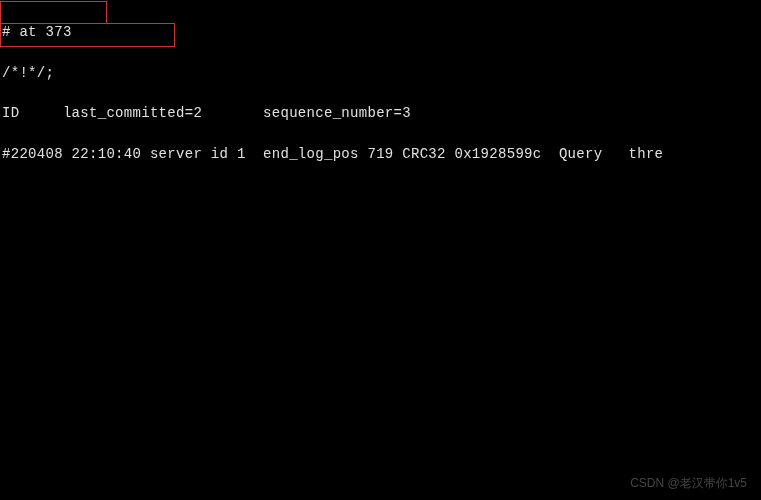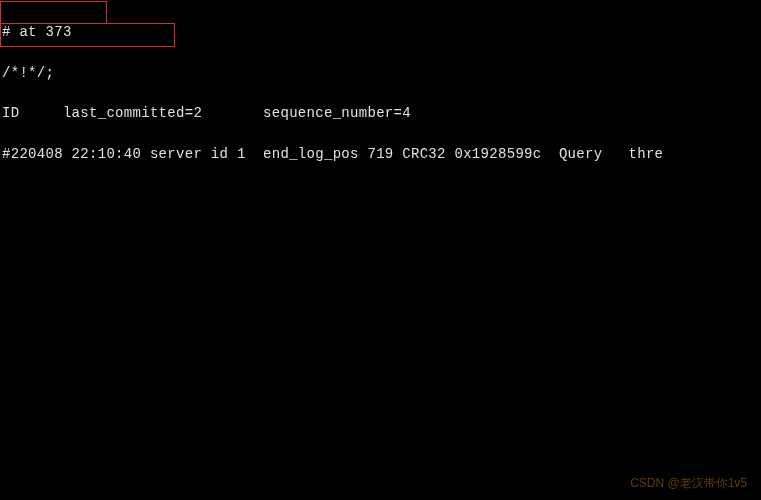--- a/index.html
+++ b/index.html
@@ -37,36 +37,36 @@
     .highlight-timestamp {
       top: 23px;
       left: 0;
       width: 175px;
       height: 24px;
     }
     .watermark {
       position: absolute;
       bottom: 8px;
       right: 14px;
-      color: #a16207;
+      color: #737373;
       font-size: 12px;
       opacity: 0.6;
       font-family: sans-serif;
     }
   </style>
 </head>
 <body>
 
 <div class="highlight-box highlight-373"></div>
 <div class="highlight-box highlight-timestamp"></div>
 
 <div class="terminal-output">
 <div># at 373</div>
 <div>/*!*/;</div>
-<div>ID     last_committed=2       sequence_number=4</div>
+<div>ID     last_committed=2       sequence_number=3</div>
 <div>#220408 22:10:40 server id 1  end_log_pos 719 CRC32 0x1928599c  Query   thre</div>
 
 
 
 
 
 
 
 
 

